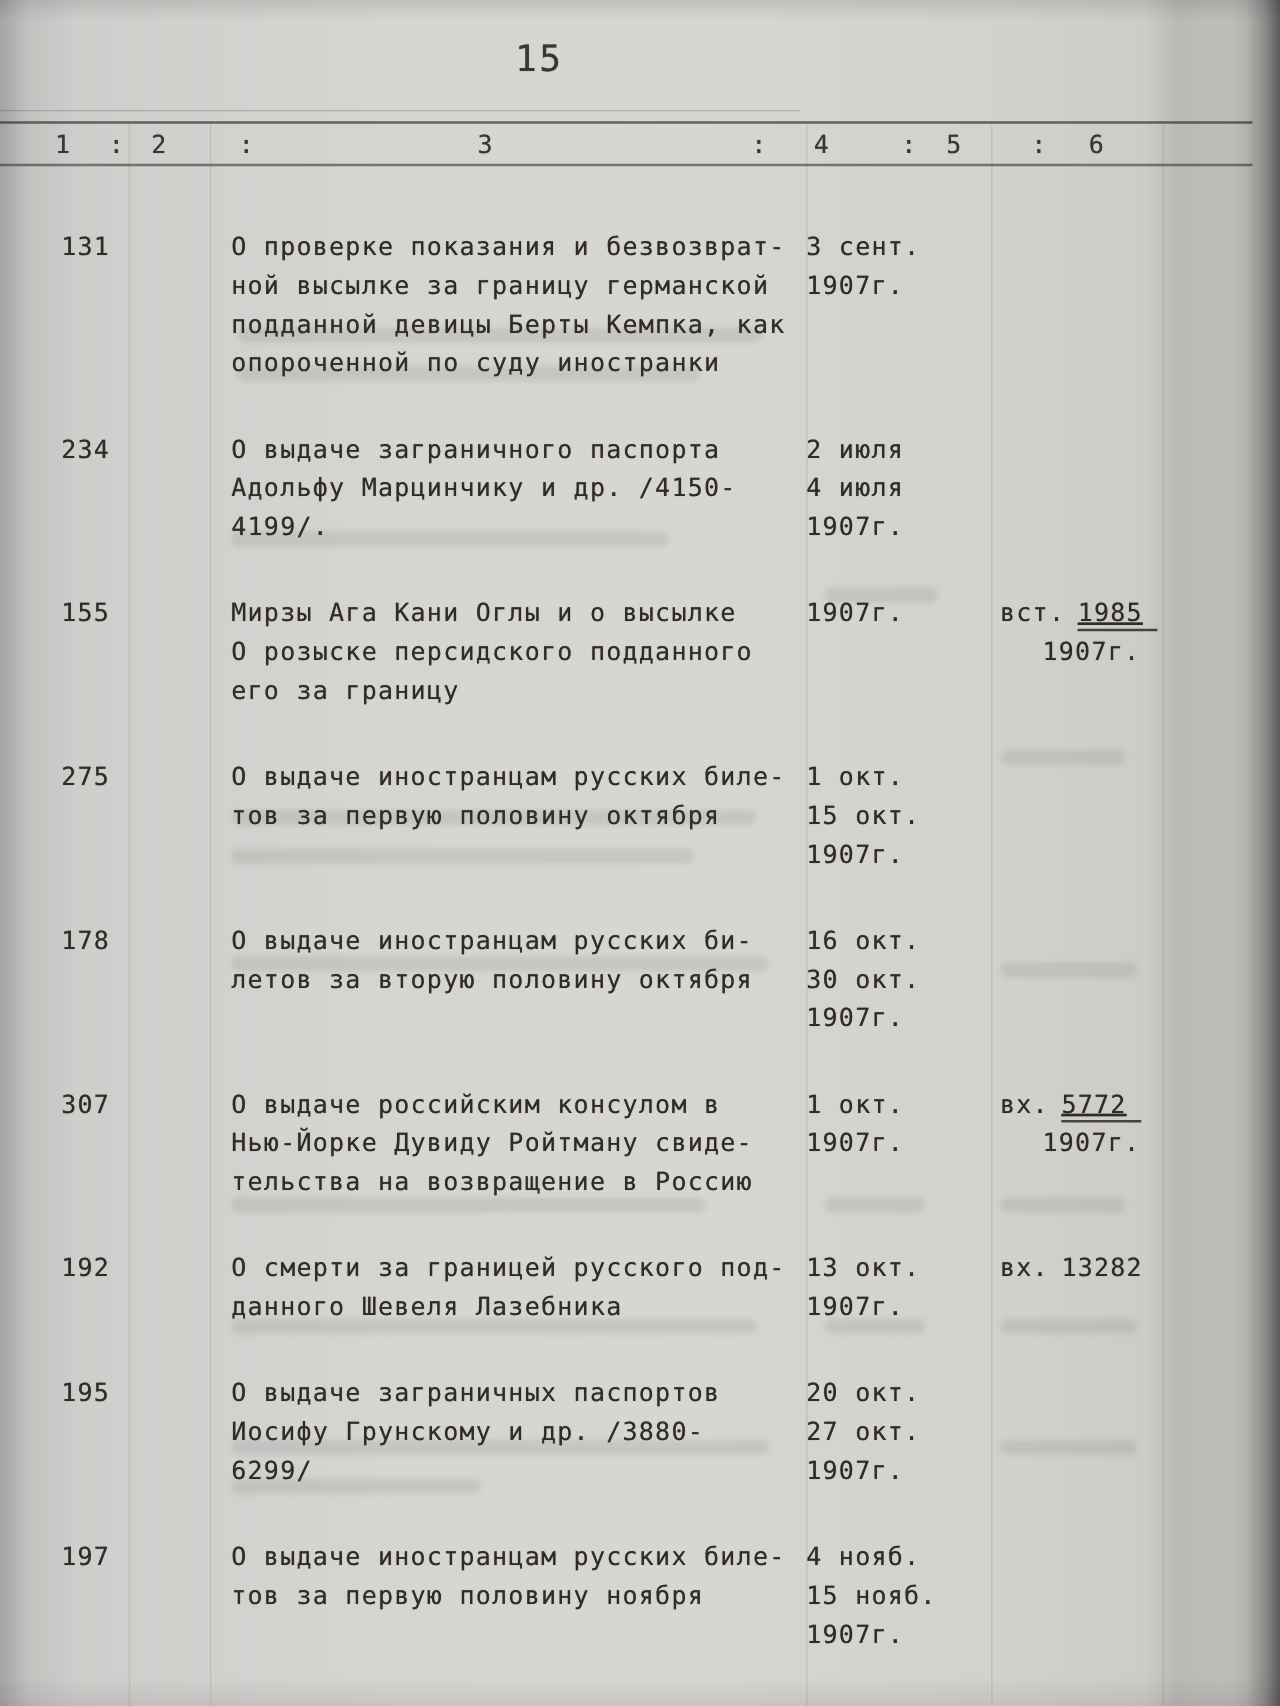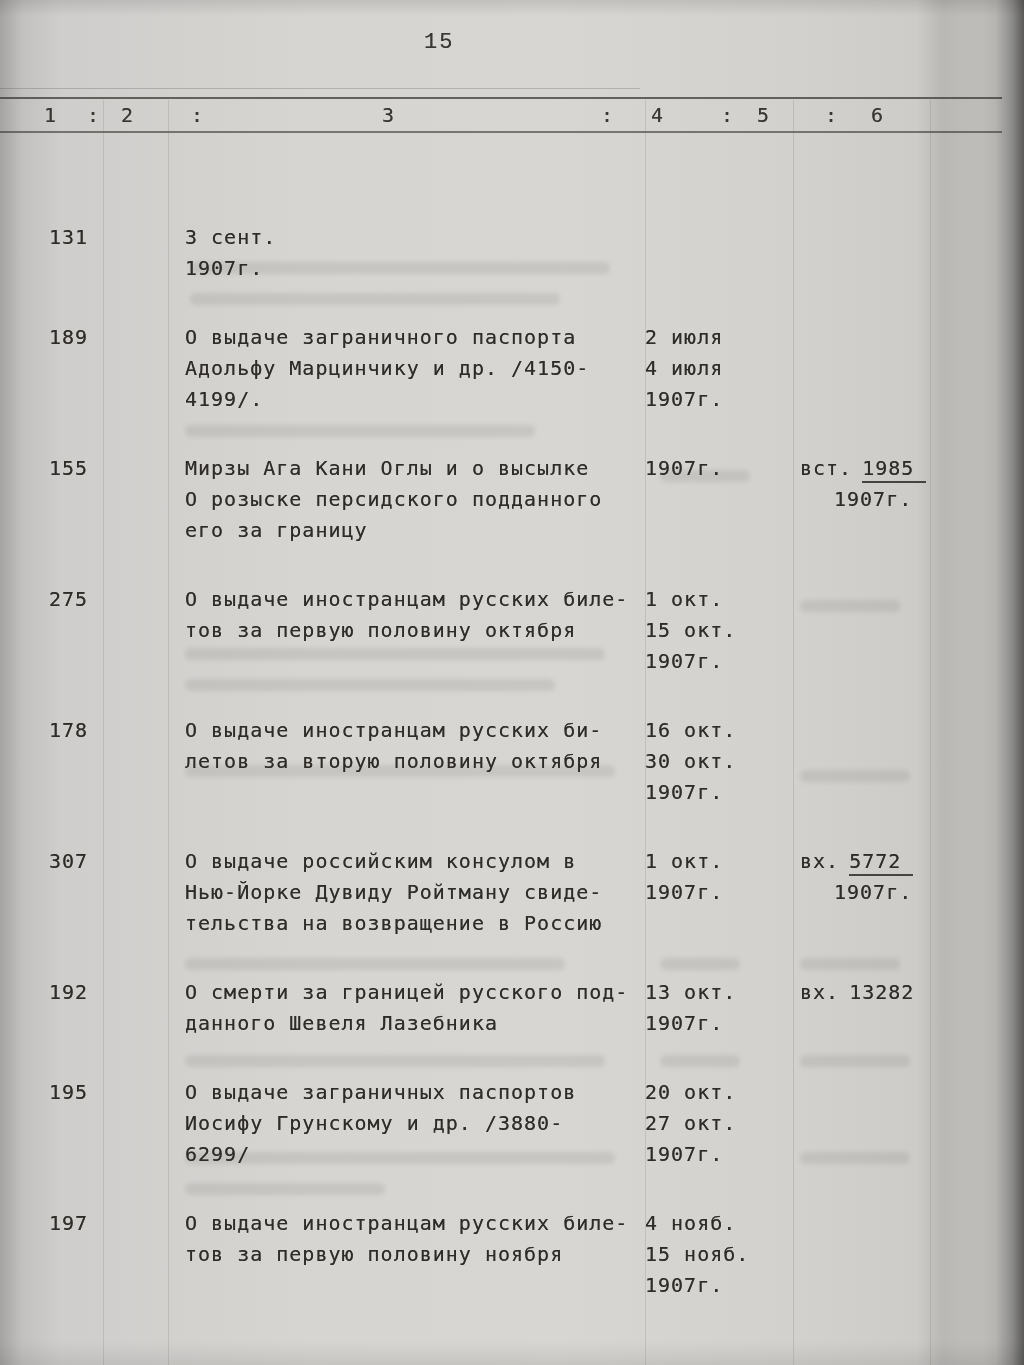--- a/index.html
+++ b/index.html
@@ -14,54 +14,54 @@
     background:
       linear-gradient(90deg, rgba(0,0,0,.20) 0px, rgba(0,0,0,.06) 22px, rgba(0,0,0,0) 60px),
       linear-gradient(270deg, rgba(0,0,0,.55) 0px, rgba(0,0,0,.30) 12px, rgba(0,0,0,.10) 28px, rgba(0,0,0,0) 62px),
       linear-gradient(270deg, rgba(0,0,0,0) 40px, rgba(0,0,0,.07) 62px, rgba(0,0,0,.09) 82px, rgba(0,0,0,0) 108px),
       linear-gradient(180deg, rgba(0,0,0,.10) 0px, rgba(0,0,0,0) 16px),
       linear-gradient(0deg, rgba(0,0,0,.08) 0px, rgba(0,0,0,0) 24px),
       linear-gradient(90deg, #cdccca 0%, #d6d5d2 30%, #d7d6d3 55%, #d2d1ce 78%, #c8c7c4 100%);
   }
 
   #pagenum {
-    position:absolute; top:30px; left:424px;
-    font-size:22px; letter-spacing:2px; color:#3a3733;font-family:Liberation Mono, monospace;
+    position:absolute; top:30px; left:412px;
+    font-size:29px; letter-spacing:2px; color:#3a3733;
   }
 
   .rule { position:absolute; left:0; height:2px; background:rgba(55,52,48,.72); }
   #rule-top-echo { top:88px; width:640px; height:1px; background:rgba(55,52,48,.22); }
   #rule-top    { top:97px;  width:1002px; }
   #rule-header { top:131px; width:1002px; background:rgba(55,52,48,.6); }
 
   .vline { position:absolute; top:100px; bottom:0; width:1px; background:rgba(90,86,82,.17); }
   #v1 { left:103px; } #v2 { left:168px; } #v3 { left:645px; } #v4 { left:793px; } #v5 { left:930px; }
 
   .hdr span { position:absolute; top:103px; font-size:20px; color:#3a3733; }
   #h1{left:44px;}  #s1{left:87px;}
   #h2{left:121px;} #s2{left:191px;}
   #h3{left:382px;} #s3{left:601px;}
   #h4{left:651px;} #s4{left:721px;}
   #h5{left:757px;} #s5{left:825px;}
   #h6{left:871px;}
 
-  #entries { position:absolute; top:182px; left:0; right:0;margin-top:40px; }
+  #entries { position:absolute; top:182px; left:0; right:0; }
   .entry {
     display:grid;
     grid-template-columns:185px 460px 150px auto;
     margin-bottom:38px;
     font-size:20px; letter-spacing:1px;
   }
   .e-num { padding-left:49px; }
   .line { height:31px; line-height:31px; white-space:pre; }
   .e-note { padding-left:5px; }
   .note-prefix { margin-right:10px; }
   .note-value.u {
     border-bottom:2px solid rgba(47,44,40,.85);
-    padding-right:12px; padding-bottom:1px;
+    padding-right:12px; padding-bottom:1px;text-decoration:underline;
   }
   .note-line.indent { padding-left:34px; }
 
   .ghost {
     position:absolute; height:12px; border-radius:6px;
     background:rgba(110,106,100,.15);
     filter:blur(2px);
     pointer-events:none;
   }
 </style>
@@ -113,29 +113,35 @@
   <div class="ghost" style="left:800px; top:1055px; width:110px;"></div>
   <div class="ghost" style="left:185px; top:1152px; width:430px;"></div>
   <div class="ghost" style="left:185px; top:1183px; width:200px;"></div>
   <div class="ghost" style="left:800px; top:1152px; width:110px;"></div>
 
   <div id="entries">
       <div class="entry">
         <div class="e-num">
           <div class="line">131</div>
         </div>
+        <div class="e-desc">
+          <div class="line">О проверке показания и безвозврат-</div>
+          <div class="line">ной высылке за границу германской</div>
+          <div class="line">подданной девицы Берты Кемпка, как</div>
+          <div class="line">опороченной по суду иностранки</div>
+        </div>
         <div class="e-date">
           <div class="line">3 сент.</div>
           <div class="line">1907г.</div>
         </div>
         <div class="e-note"></div>
       </div>
       <div class="entry">
         <div class="e-num">
-          <div class="line">189</div>
+          <div class="line">234</div>
         </div>
         <div class="e-desc">
           <div class="line">О выдаче заграничного паспорта</div>
           <div class="line">Адольфу Марцинчику и др. /4150-</div>
           <div class="line">4199/.</div>
         </div>
         <div class="e-date">
           <div class="line">2 июля</div>
           <div class="line">4 июля</div>
           <div class="line">1907г.</div>

